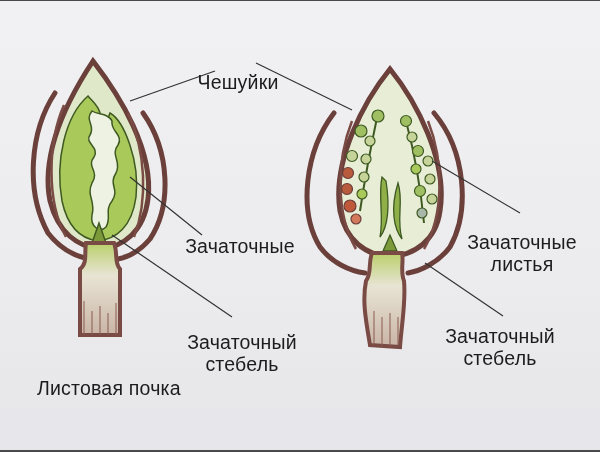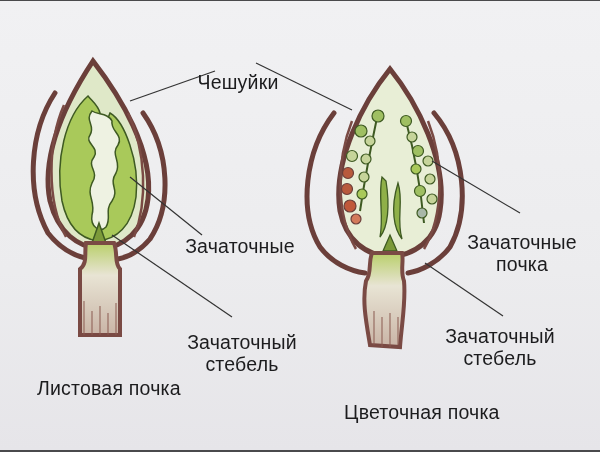--- a/index.html
+++ b/index.html
@@ -119,22 +119,21 @@
 
   <div class="lbl" style="left:172px; top:330px; width:140px;">
     <span>Зачаточный</span>
     <span>стебель</span>
   </div>
 
   <div class="lbl caption" style="left:37px; top:376px;">Листовая почка</div>
 
   <div class="lbl" style="left:452px; top:230px; width:140px;">
     <span>Зачаточные</span>
-    <span>почка</span>
+    <span>листья</span>
   </div>
 
   <div class="lbl" style="left:430px; top:324px; width:140px;">
     <span>Зачаточный</span>
     <span>стебель</span>
   </div>
 
-  <div class="lbl caption" style="left:344px; top:400px;">Цветочная почка</div>
 </div>
 
 </body></html>

